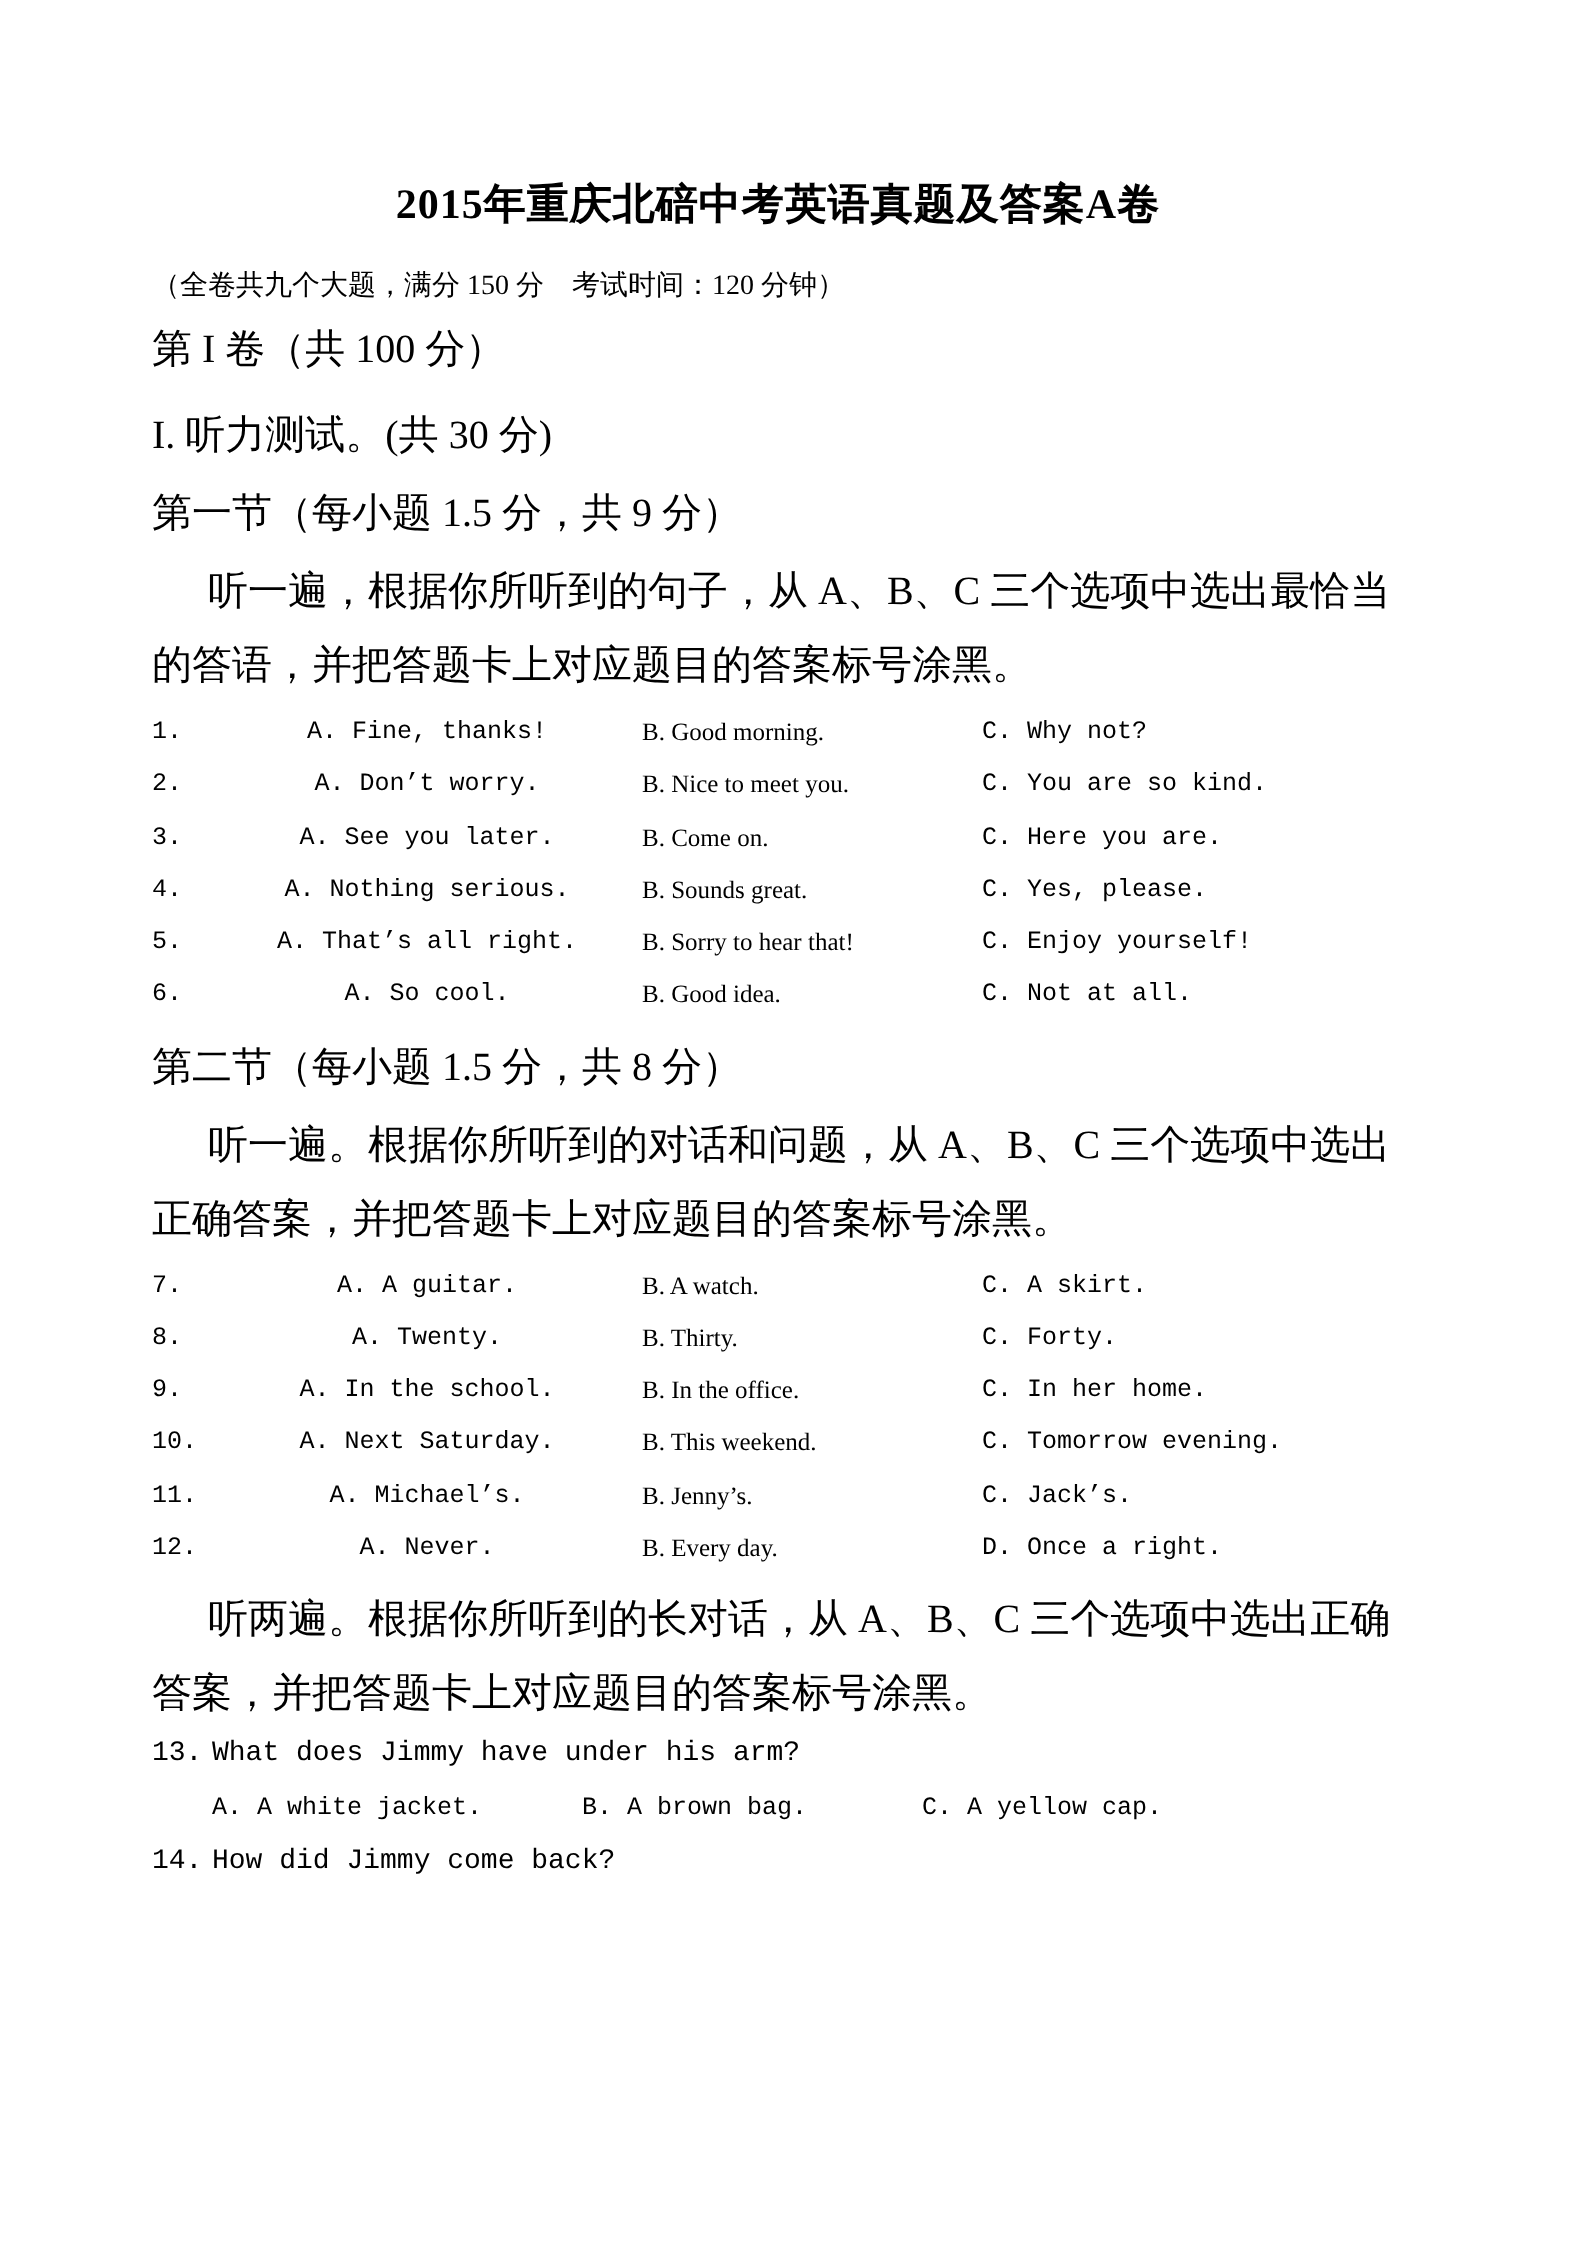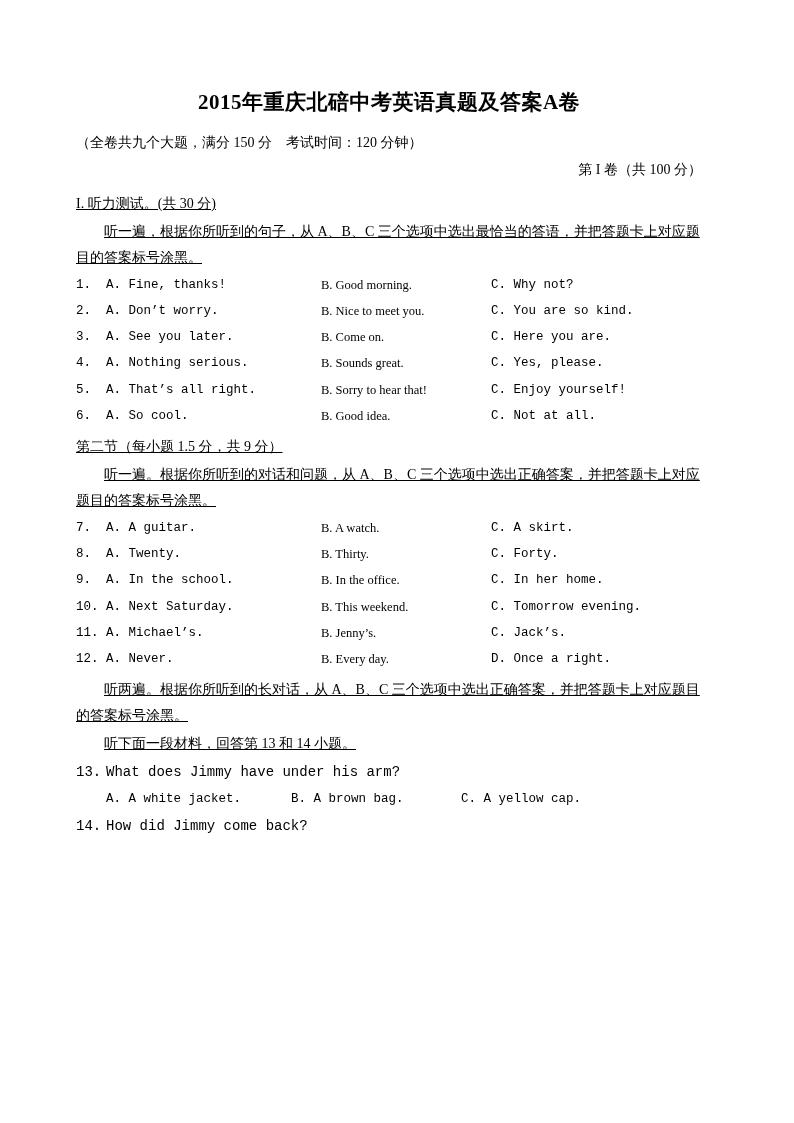--- a/index.html
+++ b/index.html
@@ -28,50 +28,49 @@
     font-size: 21px;
     letter-spacing: 0.5px;
     margin: 0 0 18px 0;
   }
   .subtitle {
     text-align: left;
     font-size: 14px;
     margin: 0 0 9px 0;
   }
   .section-center {
-    text-align: right;
-    font-size: 14px;
+    text-align: left;
+    font-size: 20px;
     margin: 0 0 12px 0;
     font-family: Liberation Serif, serif;
   }
   .para {
-    font-size: 14px;
+    font-size: 20px;
     line-height: 1.85;
     margin: 0 0 2px 0;
-    text-decoration: underline;
   }
   .para.indent {
     text-indent: 28px;
   }
   .qrow {
     display: flex;
     font-family: "Liberation Mono", monospace;
     font-size: 12.5px;
     line-height: 1.3;
     margin: 0 0 10px 0;
   }
   .qrow .num {
     width: 30px;
     flex: 0 0 30px;
     text-align: left;
   }
   .qrow .opt {
     flex: 0 0 auto;
   }
-  .qrow .opt-a { width: 215px; }
+  .qrow .opt-a { width: 215px; text-align: center; }
   .qrow .opt-b { width: 170px; font-family: Liberation Serif, serif; }
   .qrow .opt-c { width: auto; }
   .qline {
     font-family: "Liberation Mono", monospace;
     font-size: 14px;
     line-height: 1.3;
     margin: 0 0 10px 0;
   }
   .qline .num {
     display: inline-block;
@@ -95,20 +94,21 @@
 <div class="page">
 
   <h1 class="doc-title">2015年重庆北碚中考英语真题及答案A卷</h1>
 
   <div class="subtitle">（全卷共九个大题，满分 150 分　考试时间：120 分钟）</div>
 
   <div class="section-center">第 I 卷（共 100 分）</div>
 
   <div class="para">I. 听力测试。(共 30 分)</div>
 
+  <div class="para">第一节（每小题 1.5 分，共 9 分）</div>
 
   <div class="para indent para-blk">听一遍，根据你所听到的句子，从 A、B、C 三个选项中选出最恰当的答语，并把答题卡上对应题目的答案标号涂黑。</div>
 
   <div>
     <div class="qrow">
       <span class="num">1.</span>
       <span class="opt opt-a">A. Fine, thanks!</span>
       <span class="opt opt-b">B. Good morning.</span>
       <span class="opt opt-c">C. Why not?</span>
     </div>
@@ -137,21 +137,21 @@
       <span class="opt opt-c">C. Enjoy yourself!</span>
     </div>
     <div class="qrow">
       <span class="num">6.</span>
       <span class="opt opt-a">A. So cool.</span>
       <span class="opt opt-b">B. Good idea.</span>
       <span class="opt opt-c">C. Not at all.</span>
     </div>
   </div>
 
-  <div class="para">第二节（每小题 1.5 分，共 9 分）</div>
+  <div class="para">第二节（每小题 1.5 分，共 8 分）</div>
 
   <div class="para indent para-blk">听一遍。根据你所听到的对话和问题，从 A、B、C 三个选项中选出正确答案，并把答题卡上对应题目的答案标号涂黑。</div>
 
   <div>
     <div class="qrow">
       <span class="num">7.</span>
       <span class="opt opt-a">A. A guitar.</span>
       <span class="opt opt-b">B. A watch.</span>
       <span class="opt opt-c">C. A skirt.</span>
     </div>
@@ -183,21 +183,20 @@
       <span class="num">12.</span>
       <span class="opt opt-a">A. Never.</span>
       <span class="opt opt-b">B. Every day.</span>
       <span class="opt opt-c">D. Once a right.</span>
     </div>
   </div>
 
 
   <div class="para indent">听两遍。根据你所听到的长对话，从 A、B、C 三个选项中选出正确答案，并把答题卡上对应题目的答案标号涂黑。</div>
 
-  <div class="para indent para-blk">听下面一段材料，回答第 13 和 14 小题。</div>
 
   <div>
     <div class="qline">
       <span class="num">13.</span><span>What does Jimmy have under his arm?</span>
     </div>
     <div class="opts-indent">
       <span class="opt-a">A. A white jacket.</span>
       <span class="opt-b">B. A brown bag.</span>
       <span class="opt-c">C. A yellow cap.</span>
     </div>

